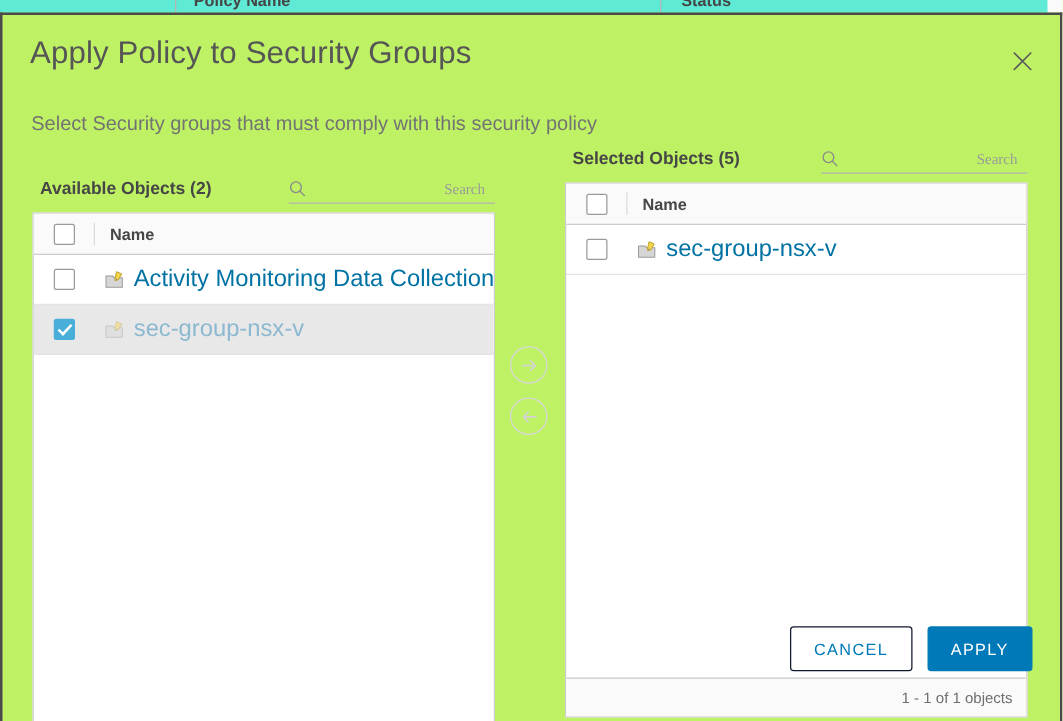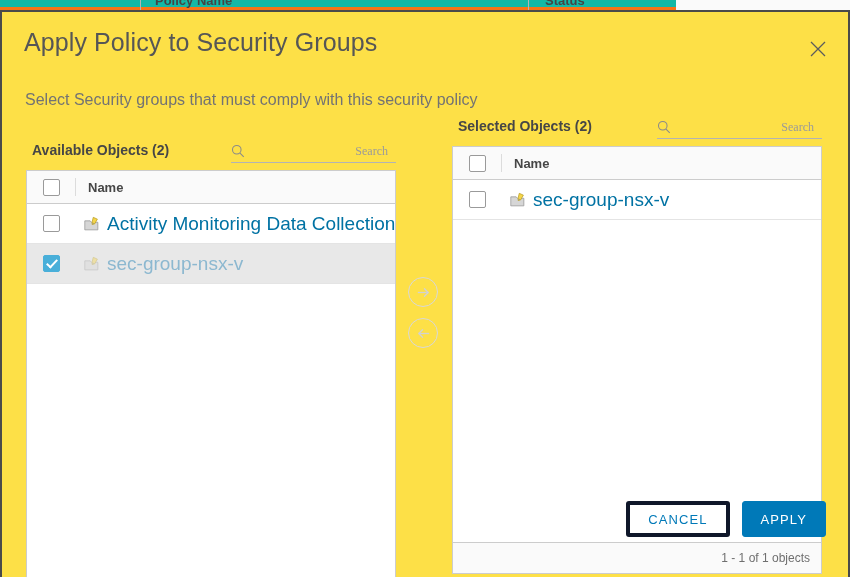--- a/index.html
+++ b/index.html
@@ -22,24 +22,24 @@
   .bg-layer {
     position: absolute;
     left: 0; top: 0;
     width: 850px; height: 14px;
     background: #fafafa;
     overflow: hidden;
   }
   .bg-table-head {
     position: absolute;
     left: 0; top: 0;
-    width: 676px;
+    width: 838px;
     height: 13px;
-    background: #14b8a6;
-    border-bottom: 6px solid #f97316;
+    background: #5eead4;
+    border-bottom: 2px solid #f97316;
     box-sizing: border-box;
   }
   .bg-col {
     position: absolute;
     top: -7px;
     font-size: 13px;
     font-weight: bold;
     color: #454545;
     white-space: nowrap;
   }
@@ -55,21 +55,21 @@
   .bg-col-sep.s1 { left: 140px; }
   .bg-col-sep.s2 { left: 528px; }
 
   
   .modal {
     position: absolute;
     left: 0;
     top: 10px;
     width: 850px;
     height: 567px;
-    background: #fde047;
+    background: #bef264;
     border-left: 2px solid #4a4a4a;
     border-top: 2px solid #4a4a4a;
     border-right: 2px solid #4a4a4a;
     box-sizing: border-box;
   }
 
   .modal-title {
     position: absolute;
     left: 22px;
     top: 16px;
@@ -300,21 +300,21 @@
     padding: 0 18px;
     font-family: "Liberation Sans", sans-serif;
     font-size: 13px;
     letter-spacing: 1.1px;
     border-radius: 3px;
     cursor: pointer;
     box-sizing: border-box;
   }
   .btn-outline {
     background: #ffffff;
-    border: 4px solid #0f172a;
+    border: 1px solid #0f172a;
     color: #0079b8;
   }
   .btn-primary {
     background: #0079b8;
     border: 1px solid #0079b8;
     color: #ffffff;
   }
 </style>
 </head>
 <body>
@@ -403,21 +403,21 @@
     <button class="xfer-btn">
       <svg width="17" height="17" viewBox="0 0 18 18">
         <path d="M15 9 H4" stroke="#d2d2d2" stroke-width="1.4" fill="none"></path>
         <path d="M8 5 L4 9 L8 13" stroke="#d2d2d2" stroke-width="1.4" fill="none" stroke-linejoin="round" stroke-linecap="round"></path>
       </svg>
     </button>
   </div>
 
   <div class="panel right">
     <div class="panel-head">
-      <div class="panel-label">Selected Objects (2)</div>
+      <div class="panel-label">Selected Objects (5)</div>
       <div class="search-wrap">
         <svg class="search-icon" viewBox="0 0 16 16">
           <circle cx="6.6" cy="6.6" r="4.9" fill="none" stroke="#8a8a8a" stroke-width="1.2"></circle>
           <path d="M10.3 10.3 L14.6 14.6" stroke="#8a8a8a" stroke-width="1.2" fill="none"></path>
         </svg>
         <input class="search-input" type="text" placeholder="Search" style="">
       </div>
     </div>
 
     <div class="table">

